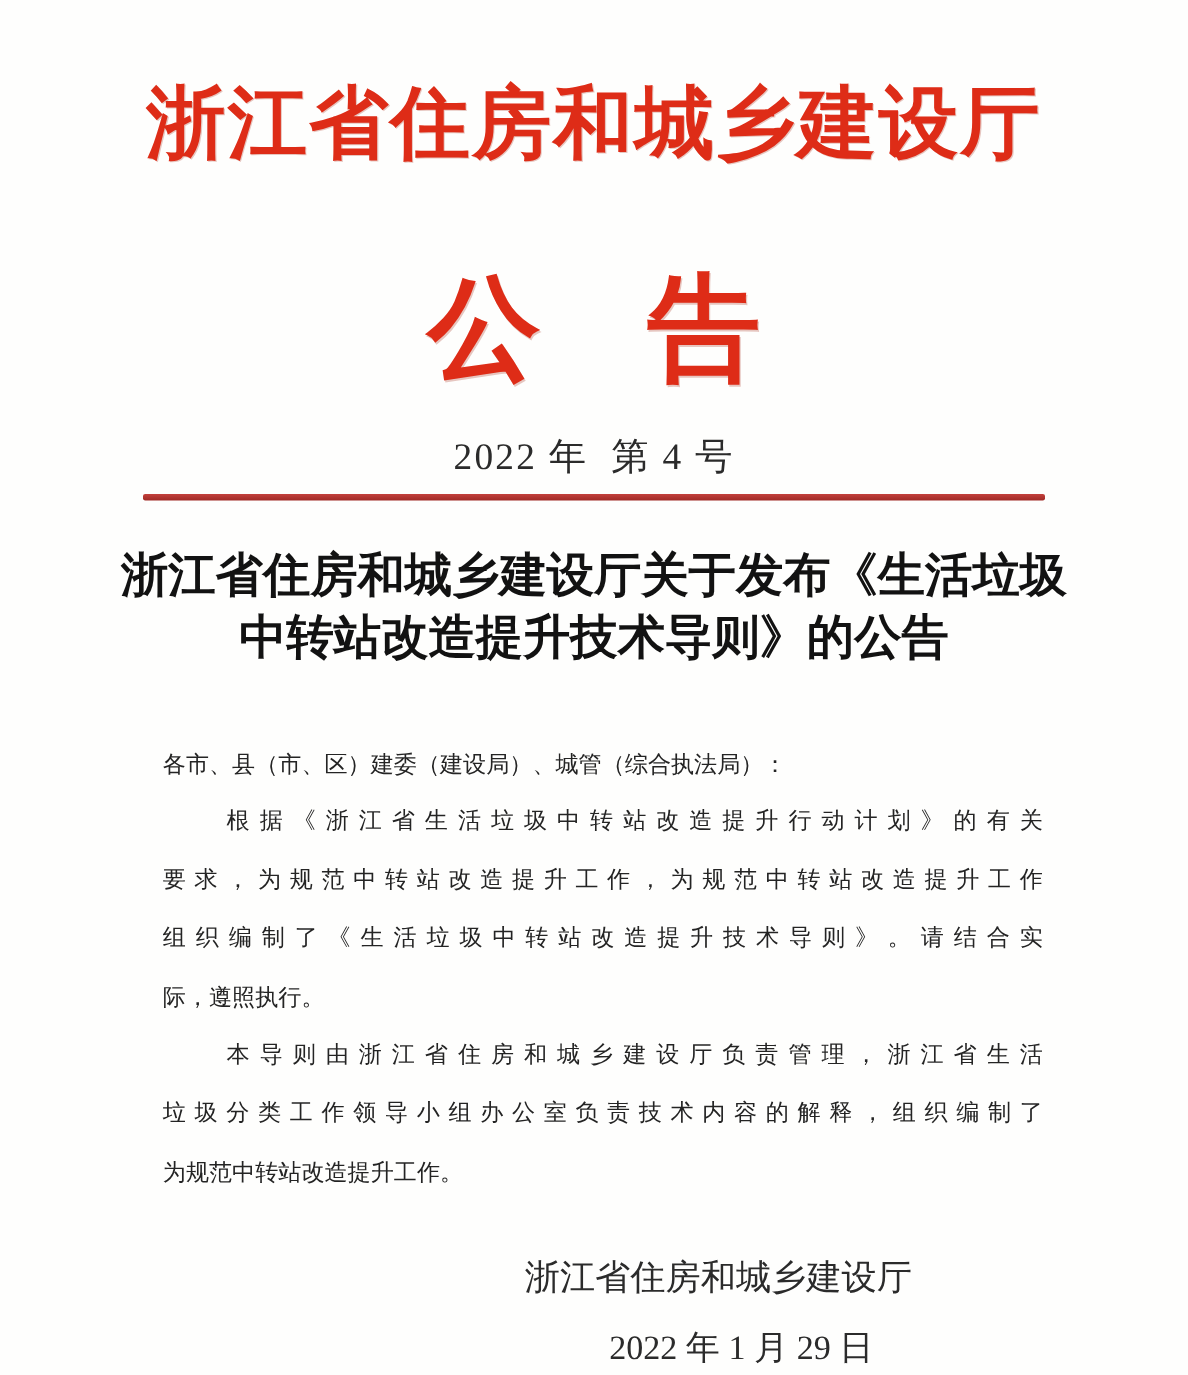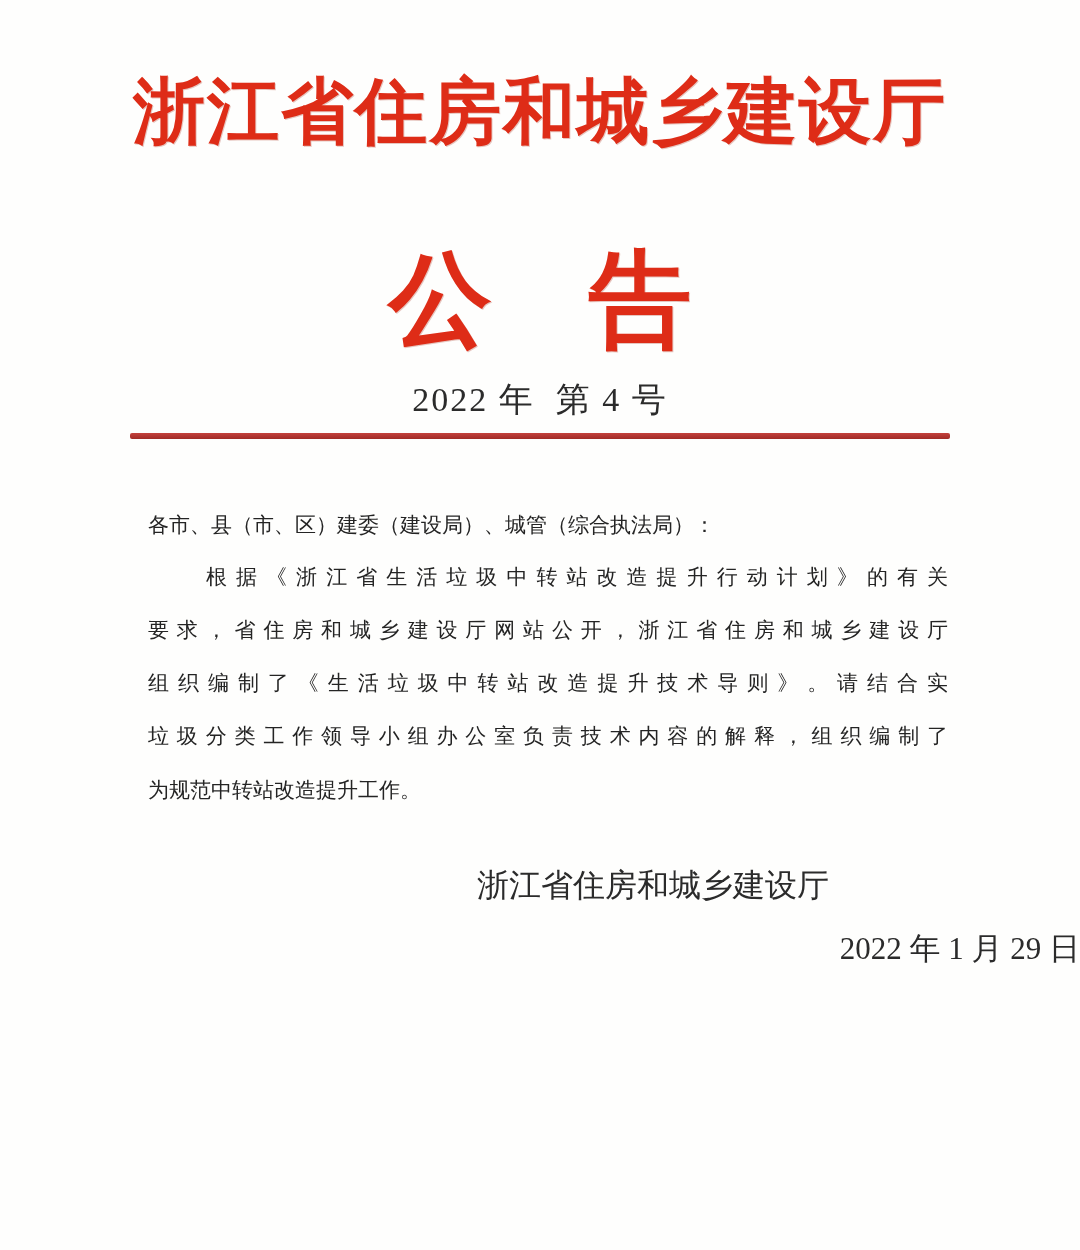--- a/index.html
+++ b/index.html
@@ -30,21 +30,21 @@
     display: flex;
     justify-content: center;
     gap: 97px;
     font-size: 103px;
     font-weight: 700;
     line-height: 112px;
     color: #de2c17;
     text-shadow: 1px 1px 0 rgba(160,30,10,0.25);
   }
   .issue-no {
-    margin-top: 24px;
+    margin-top: 40px;
     text-align: center;
     font-size: 34px;
     line-height: 40px;
     letter-spacing: 2px;
     white-space: pre;
     color: #2b2b2b;
   }
   .red-divider {
     width: 820px;
     height: 6px;
@@ -73,20 +73,21 @@
   .signature {
     margin-top: 48px;
     padding-right: 251px;
     text-align: right;
     font-size: 32px;
     line-height: 40px;
     color: #2b2b2b;
   }
   .date {
     margin-top: 24px;
+    padding-right: 286px;
     text-align: right;
     font-size: 31px;
     line-height: 40px;
     white-space: pre;
     color: #2b2b2b;
   }
 </style>
 </head>
 <body>
 
@@ -96,26 +97,32 @@
 
   <div class="notice-row">
     <span>公</span>
     <span>告</span>
   </div>
 
   <div class="issue-no">2022 年  第 4 号</div>
 
   <div class="red-divider"></div>
 
+  <div class="doc-title">
+    <div>浙江省住房和城乡建设厅关于发布《生活垃圾</div>
+    <div>中转站改造提升技术导则》的公告</div>
+  </div>
 
   <div class="body-text">
     <div class="line">各市、县（市、区）建委（建设局）、城管（综合执法局）：</div>
     <div class="line indent fill">根据《浙江省生活垃圾中转站改造提升行动计划》的有关</div>
-    <div class="line fill">要求，省住房和城乡建设厅网站公开，浙江省住房和城乡建设厅</div>
+    <div class="line fill">要求，为规范中转站改造提升工作，为规范中转站改造提升工作</div>
     <div class="line fill">组织编制了《生活垃圾中转站改造提升技术导则》。请结合实</div>
+    <div class="line">际，遵照执行。</div>
+    <div class="line indent fill">本导则由浙江省住房和城乡建设厅负责管理，浙江省生活</div>
     <div class="line fill">垃圾分类工作领导小组办公室负责技术内容的解释，组织编制了</div>
     <div class="line">为规范中转站改造提升工作。</div>
   </div>
 
   <div class="signature">浙江省住房和城乡建设厅</div>
 
   <div class="date">2022 年 1 月 29 日</div>
 
 </div>
 

